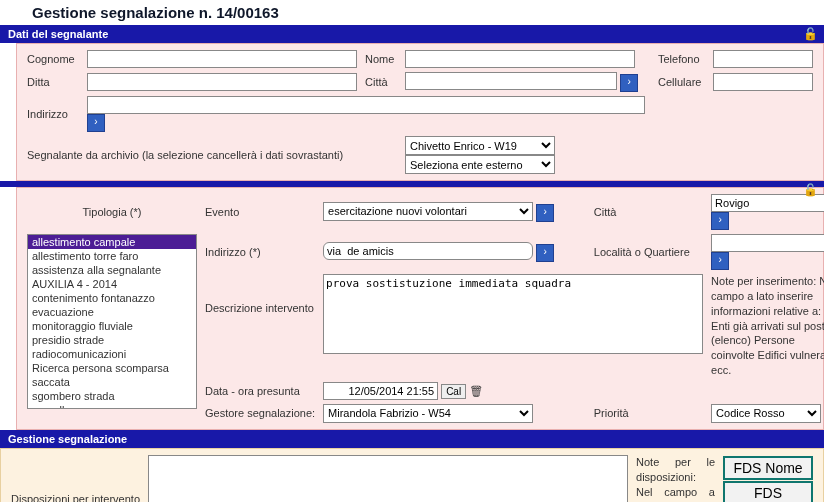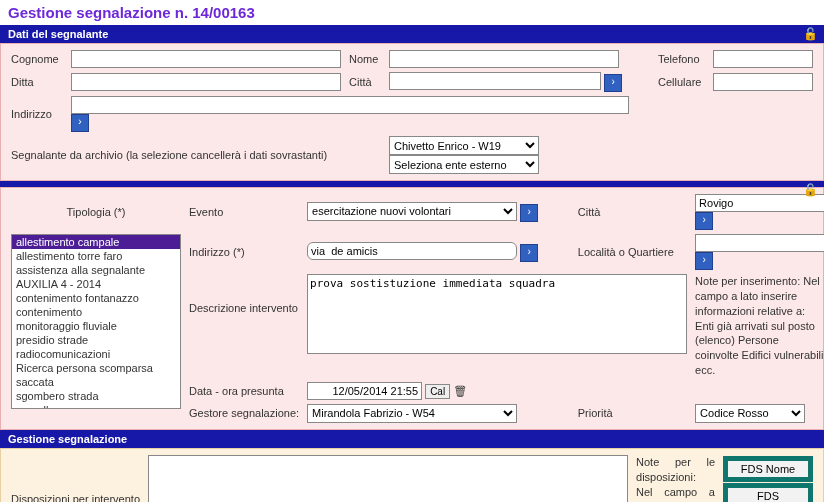--- a/index.html
+++ b/index.html
@@ -1,36 +1,36 @@
 <!DOCTYPE html>
 <html><head>
 <meta charset="utf-8">
 <style>
 * { box-sizing: border-box; margin: 0; padding: 0; }
 body { font-family: Verdana, Arial, sans-serif; font-size: 11px; background: #fff; width: 824px; }
-.page-title { font-size: 15px; font-weight: bold; color: #6d28d9; padding: 4px 8px; }
+.page-title { font-size: 15px; font-weight: bold; color: #0f172a; padding: 4px 8px; margin-left: 24px; }
 .section-header { background: #1818a8; color: #fff; font-weight: bold; padding: 3px 8px; position: relative; font-size: 11px; }
 .lock-icon { position: absolute; right: 6px; top: 2px; color: #ffcc66; font-size: 12px; }
 .panel { border: 1px solid #d0d0d0; padding: 4px 6px; }
-.panel.pink { background: #fce8e8; border: 1px solid #e8b0b0; }
+.panel.pink { background: #fce8e8; border: 1px solid #e8b0b0; margin-left: 16px; }
 .panel.orange { background: #fdf2e0; border: 1px solid #e8d0a0; }
 table.form { width: 100%; border-collapse: collapse; }
 table.form td { padding: 2px 4px; vertical-align: middle; font-size: 11px; color: #333; }
 .lbl { color: #333; white-space: nowrap; }
 input[type=text] { border: 1px solid #888; padding: 1px 3px; font-size: 11px; height: 18px; background: #fff; }
 select { border: 1px solid #888; font-size: 11px; height: 19px; background: #fff; }
 textarea { border: 1px solid #888; font-size: 11px; padding: 2px; background: #fff; resize: none; }
 .go-btn { background: #3060c0; color: #fff; border: 1px solid #204090; width: 18px; height: 18px; font-size: 10px; line-height: 14px; text-align: center; display: inline-block; cursor: pointer; }
 .listbox { width: 170px; height: 175px; border: 1px solid #888; background: #fff; overflow-y: auto; font-size: 11px; }
 .listbox div { padding: 1px 4px; cursor: pointer; white-space: nowrap; overflow: hidden; }
 .listbox div.selected { background: #4c1d95; color: #fff; }
 .cal-btn { border: 1px solid #888; background: #eee; font-size: 10px; padding: 1px 4px; cursor: pointer; }
 .trash-icon { display:inline-block; width:14px; height:14px; vertical-align:middle; }
 .note-box { color: #555; font-size: 10px; line-height: 1.35; }
-.btn { border: 5px solid #0f766e; background: #f2f2f2; padding: 2px 6px; font-size: 11px; cursor: pointer; margin: 1px 0; display: block; width: 90px; text-align: center; }
+.btn { border: 2px solid #0f766e; background: #f2f2f2; padding: 2px 6px; font-size: 14px; cursor: pointer; margin: 1px 0; display: block; width: 90px; text-align: center; }
 </style>
 </head>
 <body>
 
 <div class="page-title">Gestione segnalazione n. 14/00163</div>
 
 <div class="section-header">
   <span>Dati del segnalante</span>
   <span class="lock-icon">🔓</span>
 </div>
@@ -84,21 +84,21 @@
   <td><input type="text" style="width: 130px;" value="Rovigo"> <span class="go-btn">›</span></td>
 </tr>
 <tr>
   <td rowspan="5" style="vertical-align:top">
     <div class="listbox" id="tipologia-list">
               <div class="selected">allestimento campale</div>
               <div>allestimento torre faro</div>
               <div>assistenza alla segnalante</div>
               <div>AUXILIA 4 - 2014</div>
               <div>contenimento fontanazzo</div>
-              <div>contenimento</div>
+              <div>evacuazione</div>
               <div>monitoraggio fluviale</div>
               <div>presidio strade</div>
               <div>radiocomunicazioni</div>
               <div>Ricerca persona scomparsa</div>
               <div>saccata</div>
               <div>sgombero strada</div>
               <div>sopralluogo</div>
             </div>
   </td>
   <td class="lbl">Indirizzo (*)</td>

